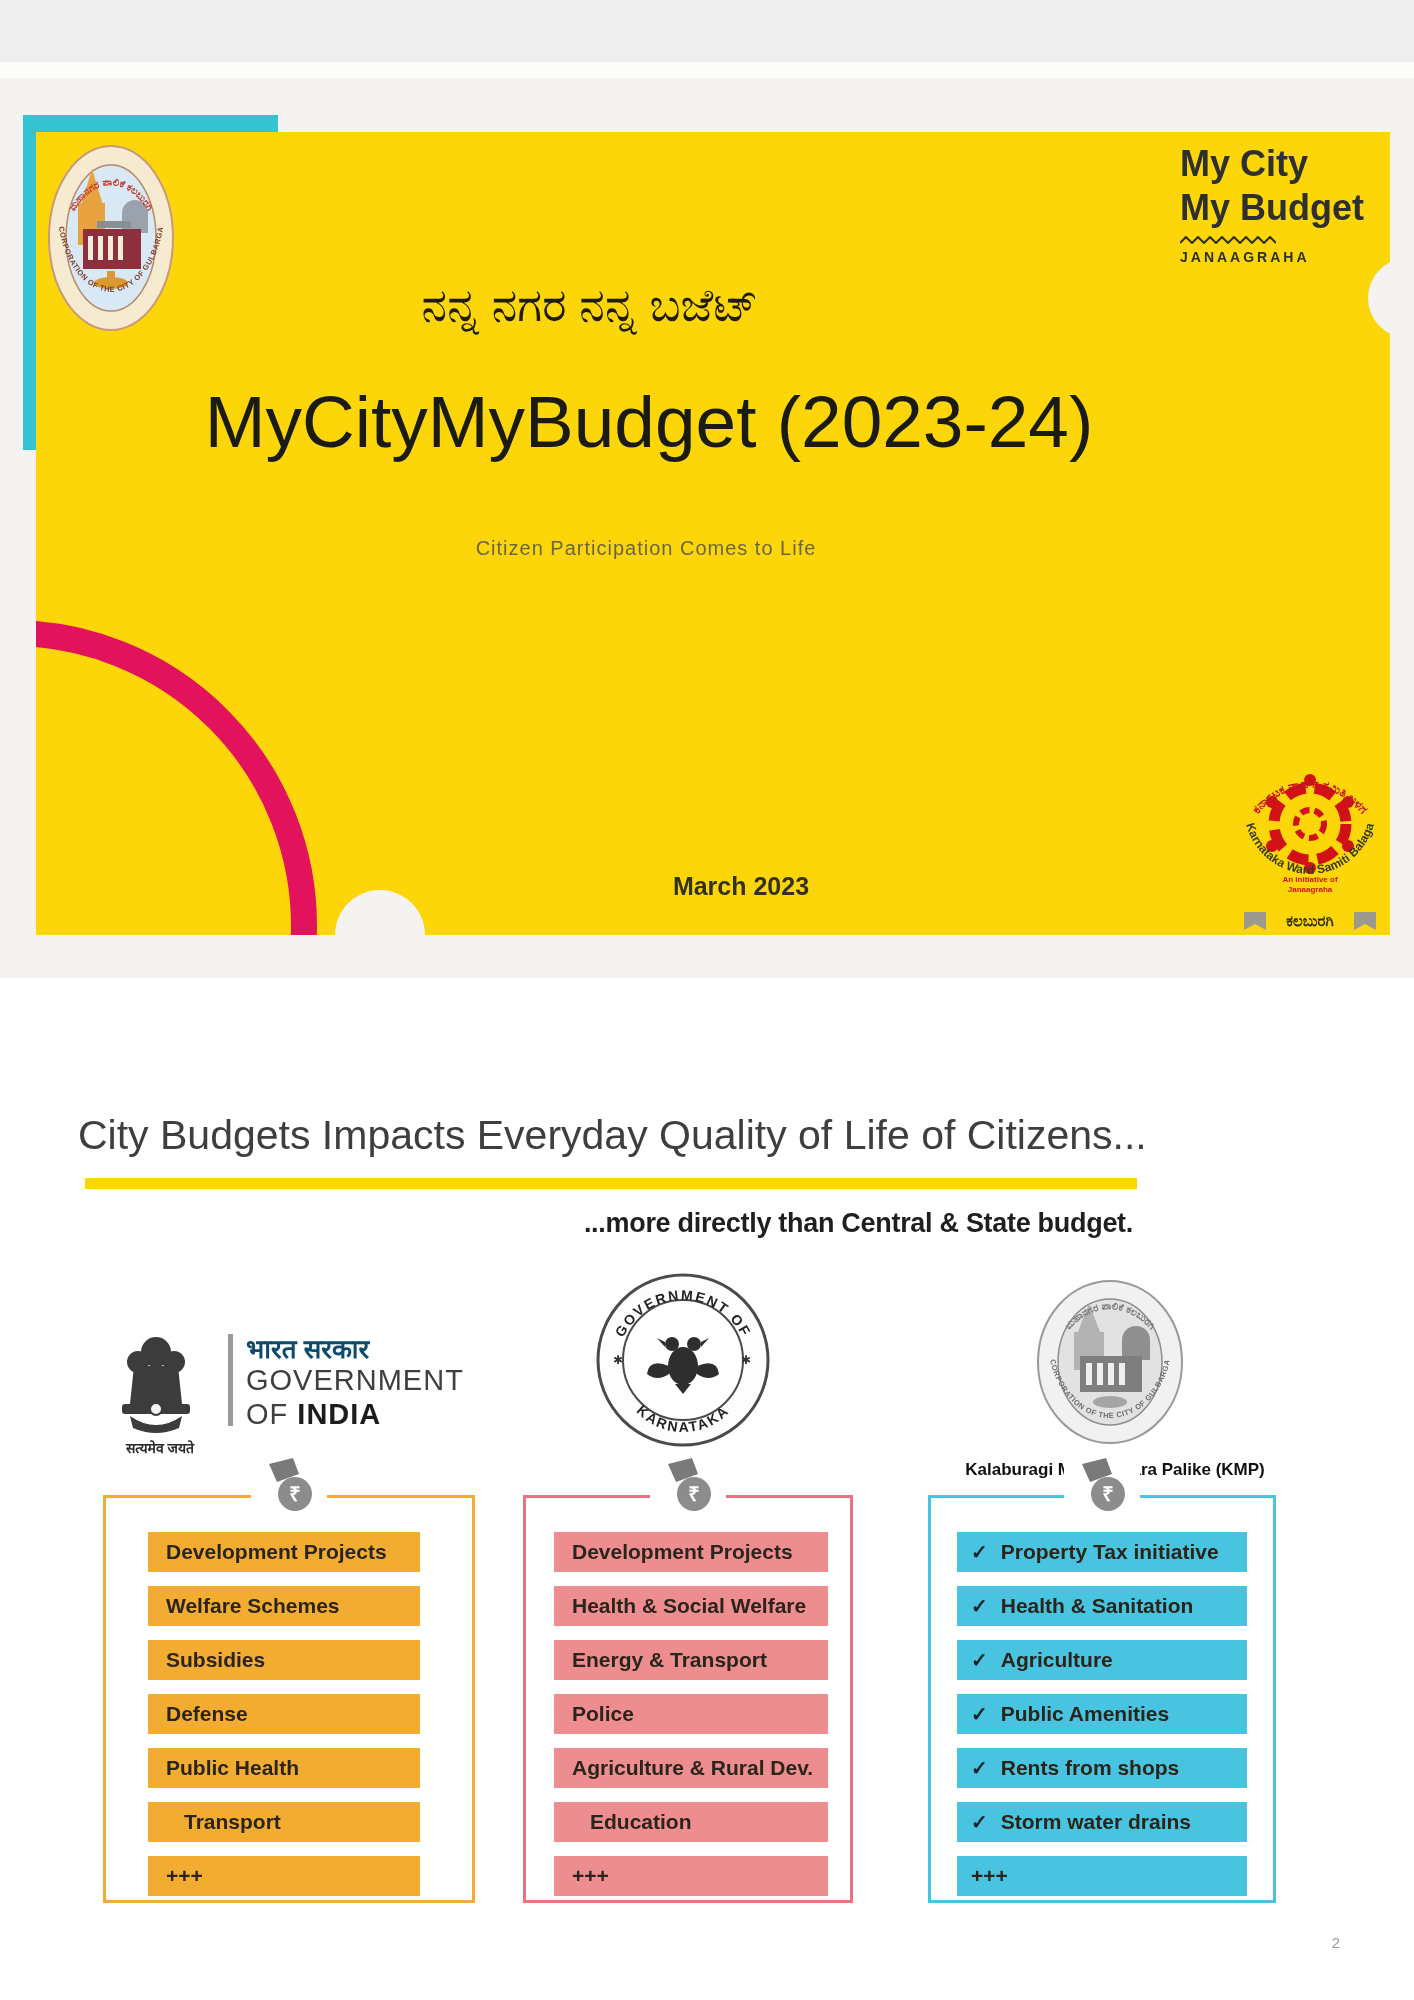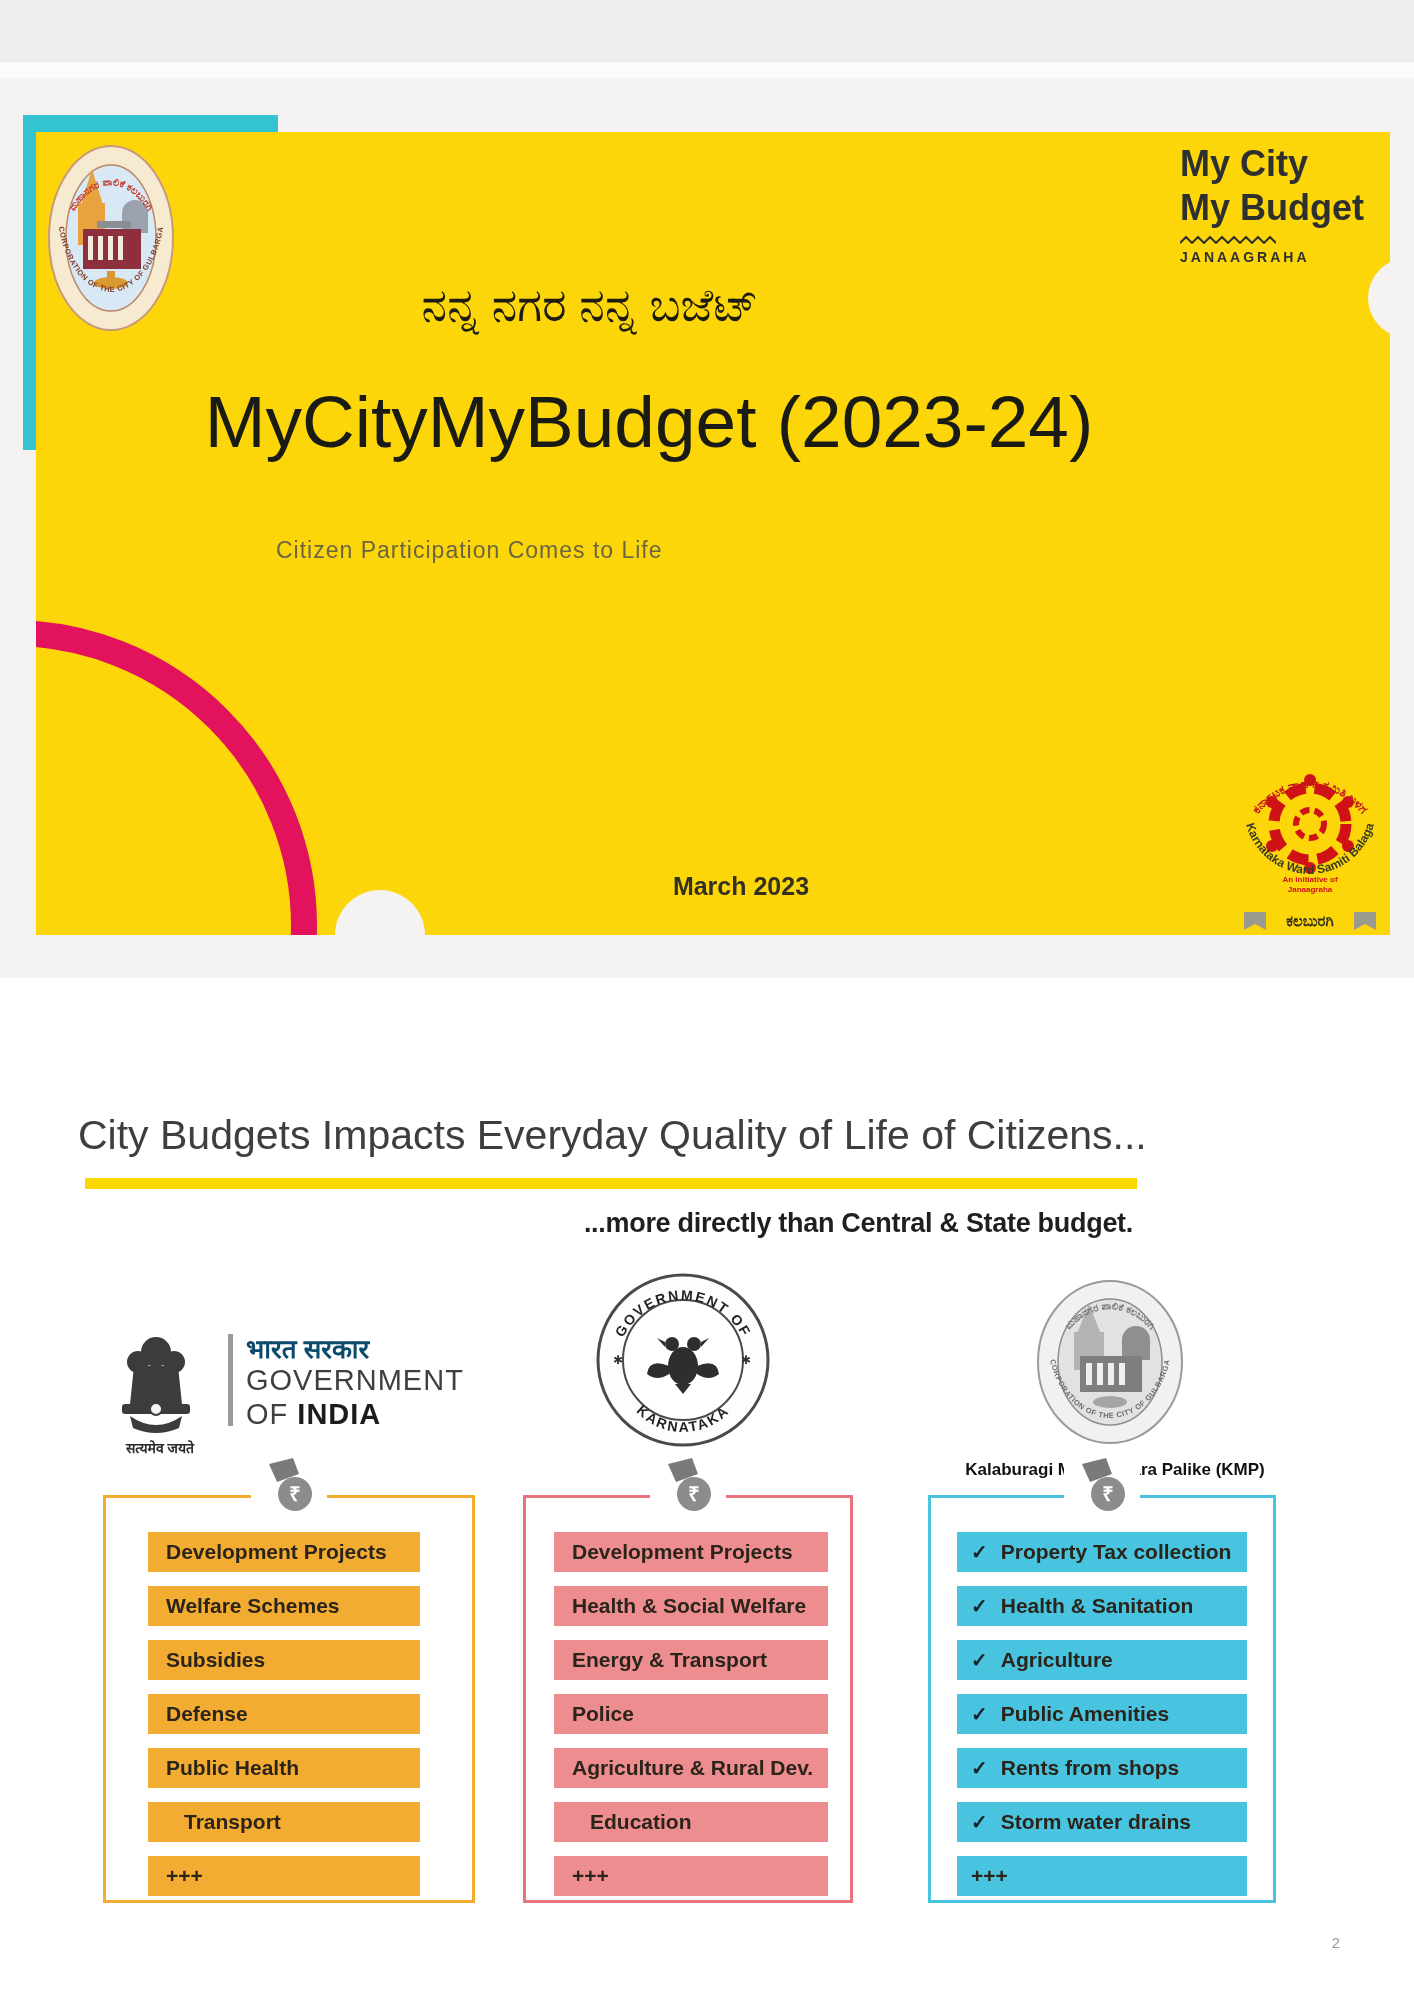--- a/index.html
+++ b/index.html
@@ -16,22 +16,22 @@
   .slide1{position:absolute;left:36px;top:132px;width:1354px;height:803px;background:#FCD609;z-index:2;overflow:hidden;}
   .pink-ring{position:absolute;left:-331px;top:488px;width:560px;height:560px;border-radius:50%;
              border:26px solid #E3125C;}
   .notch-circle{position:absolute;left:1332px;top:126px;width:80px;height:80px;border-radius:50%;background:#f4f3f2;}
   .bottom-semicircle{position:absolute;left:299px;top:758px;width:90px;height:90px;border-radius:50%;background:#f4f3f2;}
 
   .kannada-title{position:absolute;left:294px;top:146px;width:520px;text-align:center;
                  font-size:46px;font-weight:400;color:#1e1b10;}
   .main-title{position:absolute;left:0px;top:248px;width:1226px;text-align:center;
               font-size:73px;font-weight:300;color:#1b1b16;letter-spacing:0px;}
-  .subtitle{position:absolute;left:240px;top:405px;width:740px;
-            font-size:23px;font-weight:500;color:#6b6544;letter-spacing:1px;}
+  .subtitle{position:absolute;left:240px;top:405px;width:740px;text-align:center;
+            font-size:20px;font-weight:500;color:#6b6544;letter-spacing:1px;}
   .march{position:absolute;left:560px;top:740px;width:290px;text-align:center;
          font-size:25px;font-weight:700;color:#343122;}
 
   .brand{position:absolute;left:1144px;top:10px;width:210px;}
   .brand .l{font-size:36px;line-height:44px;font-weight:700;color:#2e2f2f;}
   .brand .janz{margin-top:6px;width:96px;}
   .brand .jan{font-size:14px;font-weight:700;color:#2e2f2f;letter-spacing:3px;margin-top:1px;}
 
   .seal1{position:absolute;left:11px;top:11px;}
   .wardlogo{position:absolute;left:1194px;top:608px;}
@@ -300,21 +300,21 @@
   <div class="box box3">
     <div class="coin">
       <svg width="64" height="56" viewBox="0 0 64 56">
         <path d="M12,6 L36,0 L42,16 L20,24 Z" fill="#7a7a7a"></path>
         <circle cx="38" cy="36" r="17" fill="#8c8c8c"></circle>
         <text x="38" y="43" text-anchor="middle" font-size="20" font-weight="700" fill="#ffffff">₹</text>
       </svg>
     </div>
     <div class="bar r0">
         <span class="chk">✓</span>
-        <span>Property Tax collection</span>
+        <span>Property Tax initiative</span>
       </div>
     <div class="bar r1">
         <span class="chk">✓</span>
         <span>Health &amp; Sanitation</span>
       </div>
     <div class="bar r2">
         <span class="chk">✓</span>
         <span>Agriculture</span>
       </div>
     <div class="bar r3">

